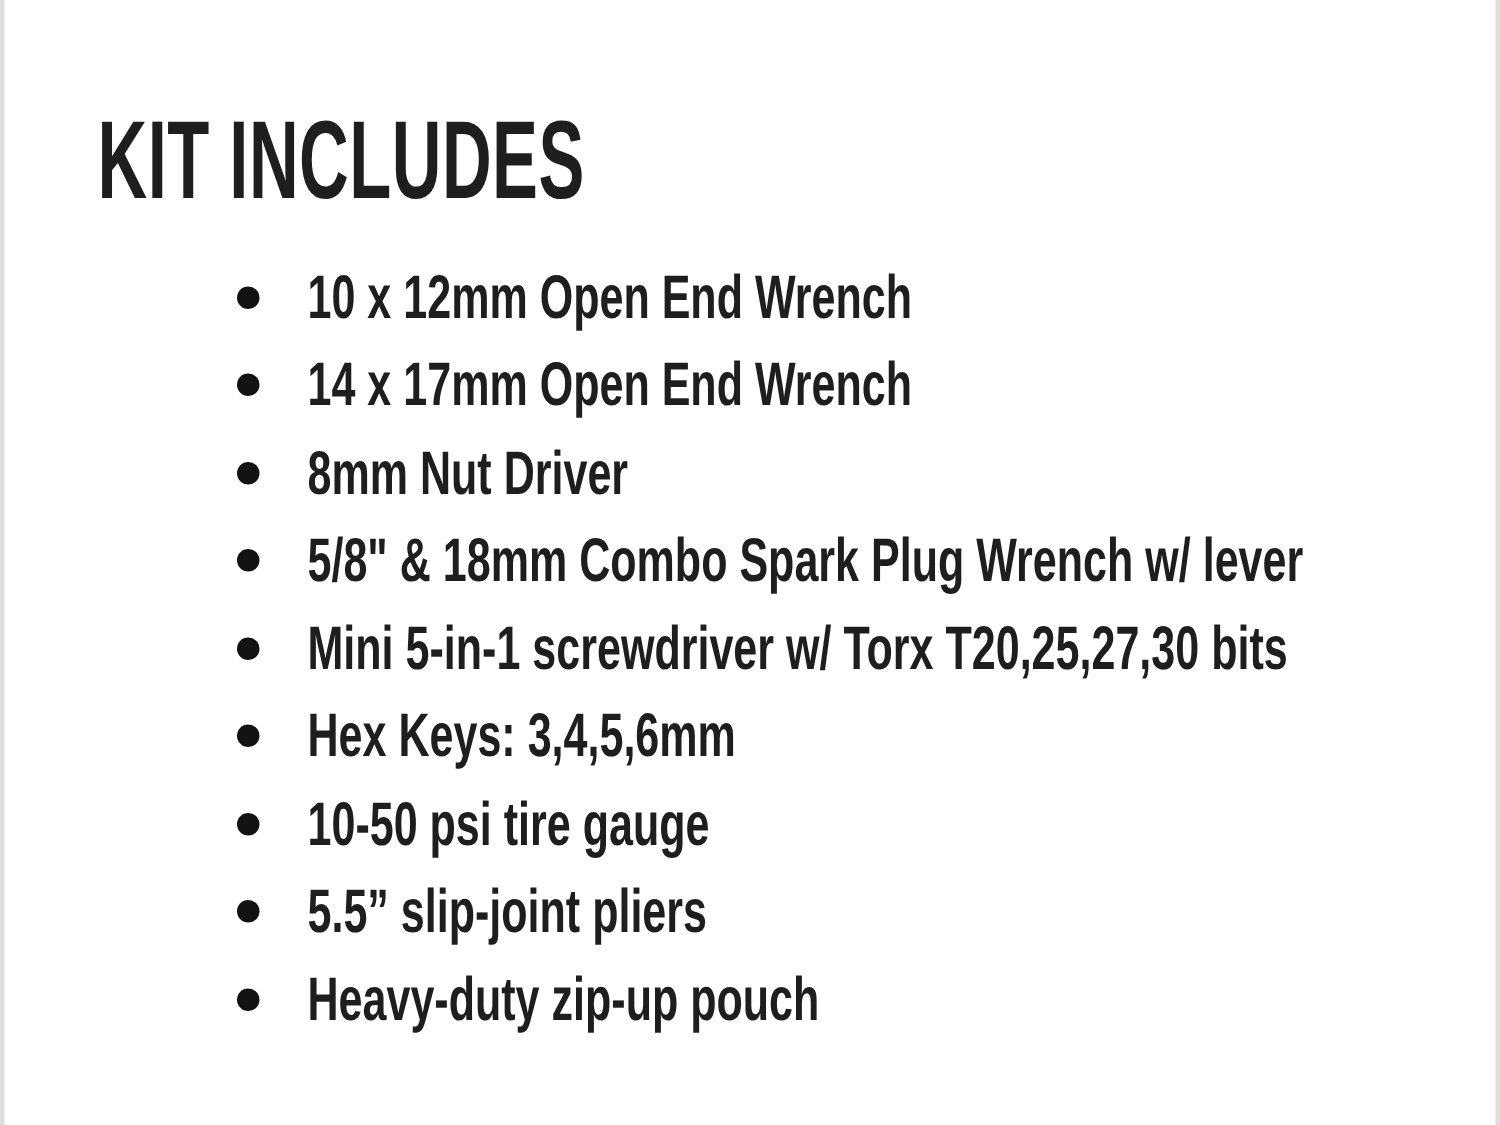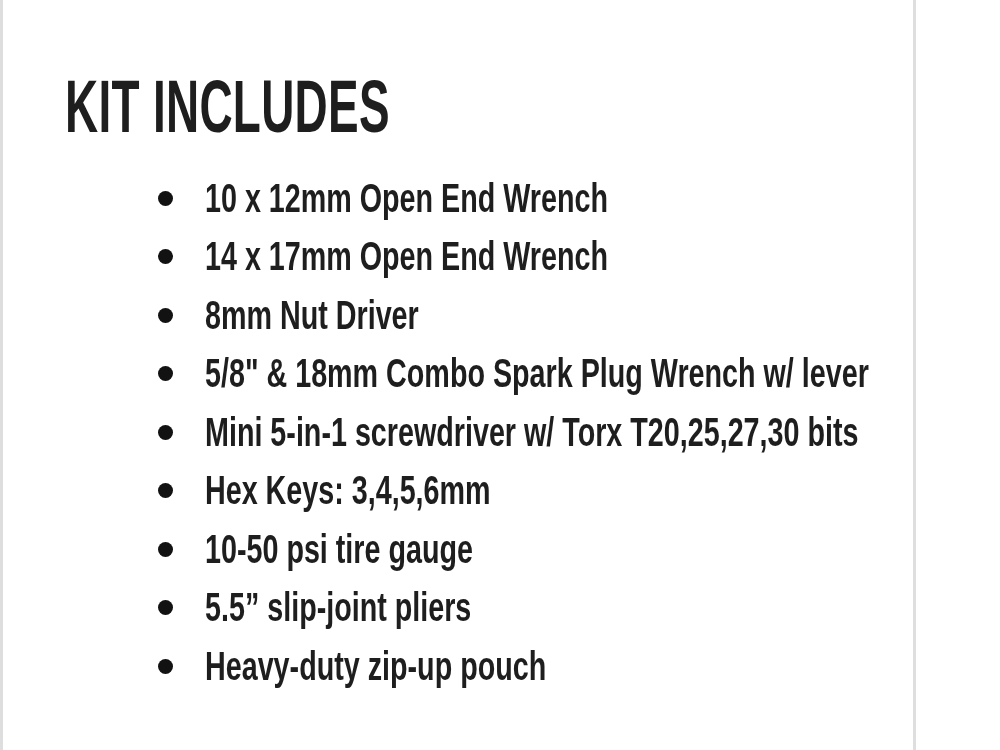--- a/index.html
+++ b/index.html
@@ -12,21 +12,21 @@
   html, body { margin: 0; padding: 0; }
   body {
     width: 1000px;
     height: 750px;
     background: var(--bg);
     font-family: "Liberation Sans", sans-serif;
     overflow: hidden;
   }
   .page {
     position: relative;
-    width: 916px;
+    width: 1000px;
     height: 750px;
     background: var(--bg);
     border-left: 3px solid var(--edge);
     border-right: 3px solid var(--edge);
   }
   .title {
     position: absolute;
     left: 62px;
     top: 64px;
     margin: 0;

